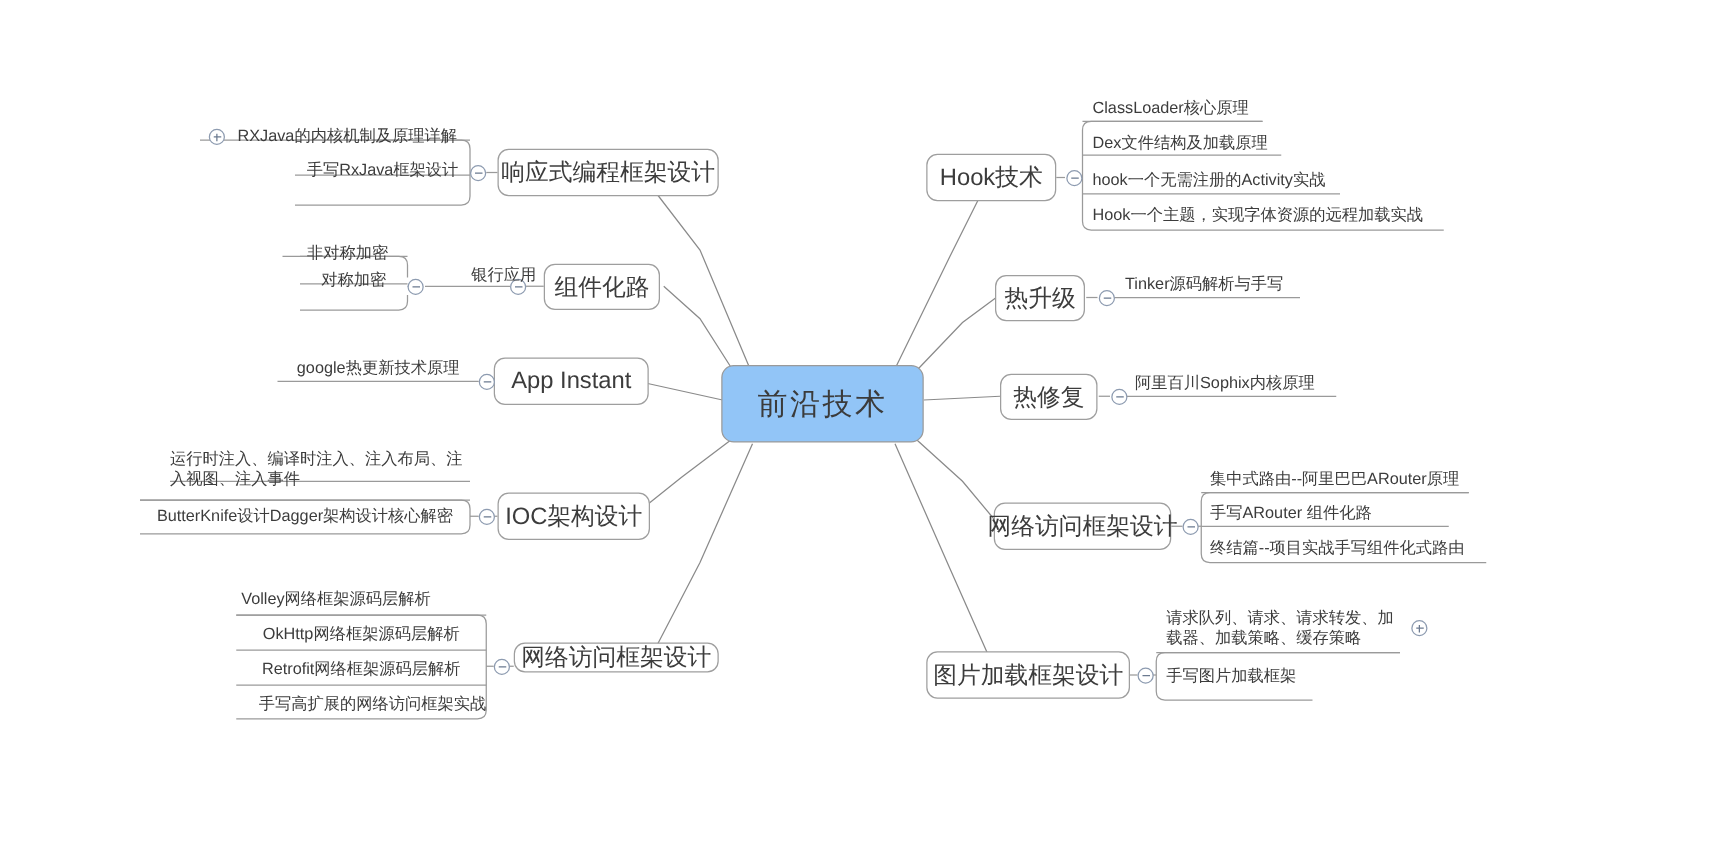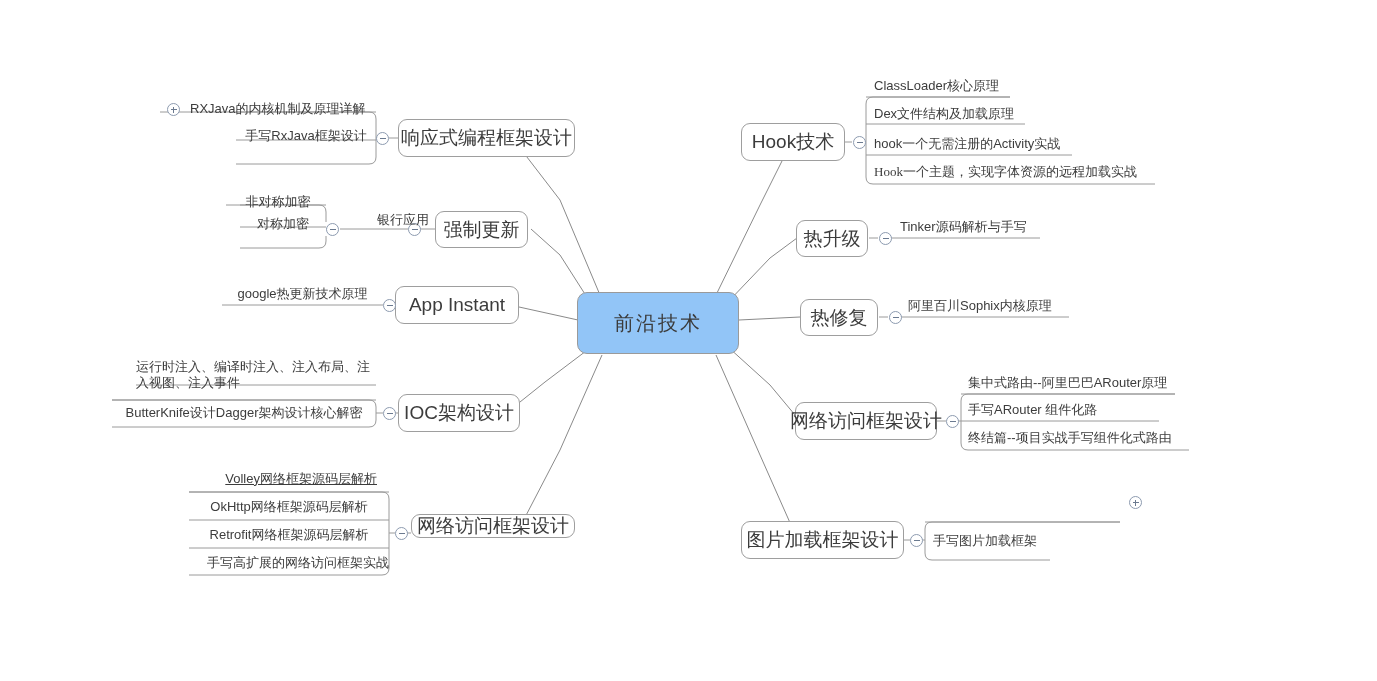--- a/index.html
+++ b/index.html
@@ -34,21 +34,21 @@
     white-space: nowrap;
     display: flex;
     align-items: center;
     justify-content: center;
   }
   
   .root {
     background: #92c5f7;
     border: 1px solid #9a9a9a;
     border-radius: 10px;
-    font-size: 20px;
+    font-size: 24px;
     color: #3b3b3b;
     letter-spacing: 2px;
   }
   
   .branch {
     background: #ffffff;
     border: 1px solid #9e9e9e;
     border-radius: 9px;
     font-size: 19px;
     color: #3c3c3c;
@@ -186,21 +186,21 @@
   <div class="toggle" style="left:376px; top:132px;"></div>
   <div class="toggle plus" style="left:167px; top:103px;"></div>
   <div class="leaf" style="left:190px; top:99px; width:186px; height:20px; justify-content:flex-start;">
     <span>RXJava的内核机制及原理详解</span>
   </div>
   <div class="leaf" style="left:236px; top:126px; width:140px; height:20px; justify-content:center;">
     <span>手写RxJava框架设计</span>
   </div>
 
   <div class="node branch" style="left:435px; top:211px; width:93px; height:37px;">
-    <span>强制更新</span>
+    <span>组件化路</span>
   </div>
   <div class="toggle" style="left:408px; top:223px;"></div>
   <div class="leaf" style="left:340px; top:210px; width:70px; height:20px; justify-content:center;margin-left:28px;">
     <span>银行应用</span>
   </div>
   <div class="toggle" style="left:326px; top:223px;"></div>
   <div class="leaf" style="left:230px; top:192px; width:96px; height:20px; justify-content:center;">
     <span>非对称加密</span>
   </div>
   <div class="leaf" style="left:240px; top:214px; width:86px; height:20px; justify-content:center;">
@@ -223,21 +223,21 @@
     <span>运行时注入、编译时注入、注入布局、注入视图、注入事件</span>
   </div>
   <div class="leaf" style="left:112px; top:403px; width:264px; height:20px; justify-content:center;">
     <span>ButterKnife设计Dagger架构设计核心解密</span>
   </div>
 
   <div class="node branch" style="left:411px; top:514px; width:164px; height:24px;">
     <span>网络访问框架设计</span>
   </div>
   <div class="toggle" style="left:395px; top:527px;"></div>
-  <div class="leaf" style="left:177px; top:469px; width:200px; height:20px; justify-content:flex-end;text-decoration:underline;">
+  <div class="leaf" style="left:193px; top:469px; width:200px; height:20px; justify-content:flex-start;">
     <span>Volley网络框架源码层解析</span>
   </div>
   <div class="leaf" style="left:189px; top:497px; width:200px; height:20px; justify-content:center;">
     <span>OkHttp网络框架源码层解析</span>
   </div>
   <div class="leaf" style="left:189px; top:525px; width:200px; height:20px; justify-content:center;">
     <span>Retrofit网络框架源码层解析</span>
   </div>
   <div class="leaf" style="left:189px; top:553px; width:200px; height:20px; justify-content:flex-end;">
     <span>手写高扩展的网络访问框架实战</span>
@@ -249,21 +249,21 @@
   <div class="toggle" style="left:853px; top:136px;"></div>
   <div class="leaf" style="left:874px; top:76px; width:140px; height:20px; justify-content:flex-start;">
     <span>ClassLoader核心原理</span>
   </div>
   <div class="leaf" style="left:874px; top:104px; width:160px; height:20px; justify-content:flex-start;">
     <span>Dex文件结构及加载原理</span>
   </div>
   <div class="leaf" style="left:874px; top:134px; width:210px; height:20px; justify-content:flex-start;">
     <span>hook一个无需注册的Activity实战</span>
   </div>
-  <div class="leaf" style="left:874px; top:162px; width:290px; height:20px; justify-content:flex-start;font-family:Liberation Serif, serif;">
+  <div class="leaf" style="left:874px; top:162px; width:290px; height:20px; justify-content:flex-start;">
     <span>Hook一个主题，实现字体资源的远程加载实战</span>
   </div>
 
   <div class="node branch" style="left:796px; top:220px; width:72px; height:37px;">
     <span>热升级</span>
   </div>
   <div class="toggle" style="left:879px; top:232px;"></div>
   <div class="leaf" style="left:900px; top:217px; width:145px; height:20px; justify-content:flex-start;">
     <span>Tinker源码解析与手写</span>
   </div>
@@ -287,18 +287,21 @@
     <span>手写ARouter 组件化路</span>
   </div>
   <div class="leaf" style="left:968px; top:428px; width:225px; height:20px; justify-content:flex-start;">
     <span>终结篇--项目实战手写组件化式路由</span>
   </div>
 
   <div class="node branch" style="left:741px; top:521px; width:163px; height:38px;">
     <span>图片加载框架设计</span>
   </div>
   <div class="toggle" style="left:910px; top:534px;"></div>
+  <div class="leaf multiline" style="left:933px; top:486px; width:192px; height:32px; align-items:flex-start; justify-content:flex-start;">
+    <span>请求队列、请求、请求转发、加载器、加载策略、缓存策略</span>
+  </div>
   <div class="toggle plus" style="left:1129px; top:496px;"></div>
   <div class="leaf" style="left:933px; top:531px; width:130px; height:20px; justify-content:flex-start;">
     <span>手写图片加载框架</span>
   </div>
 
 </div>
 
 </body></html>

